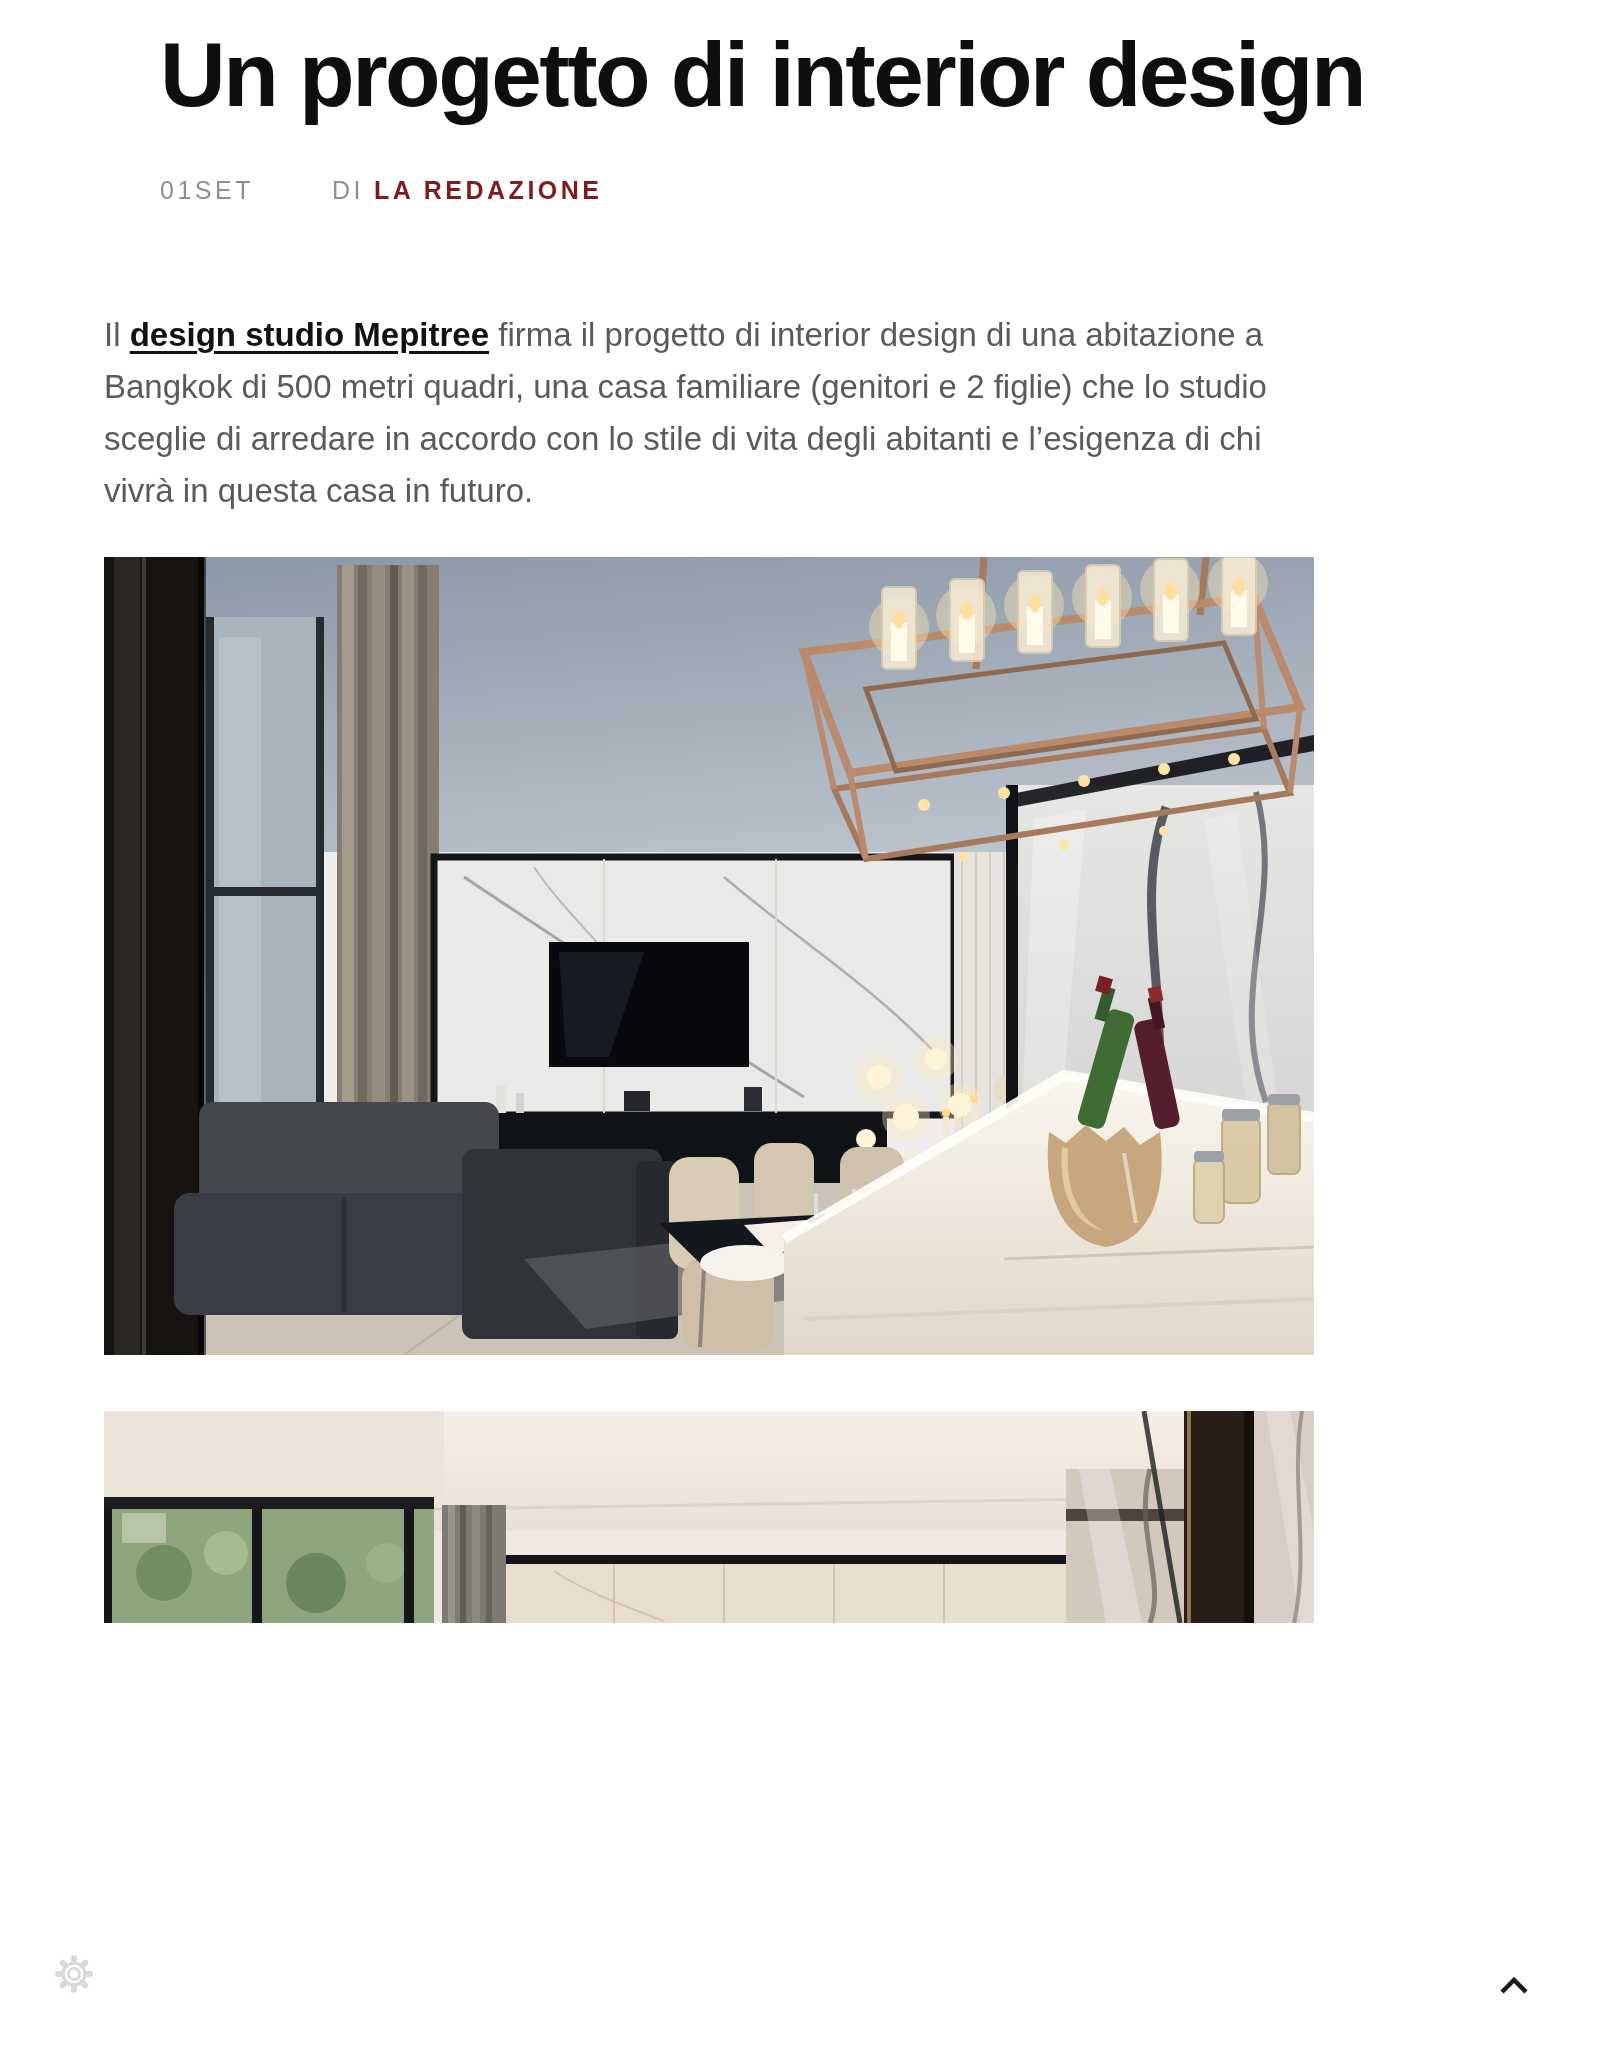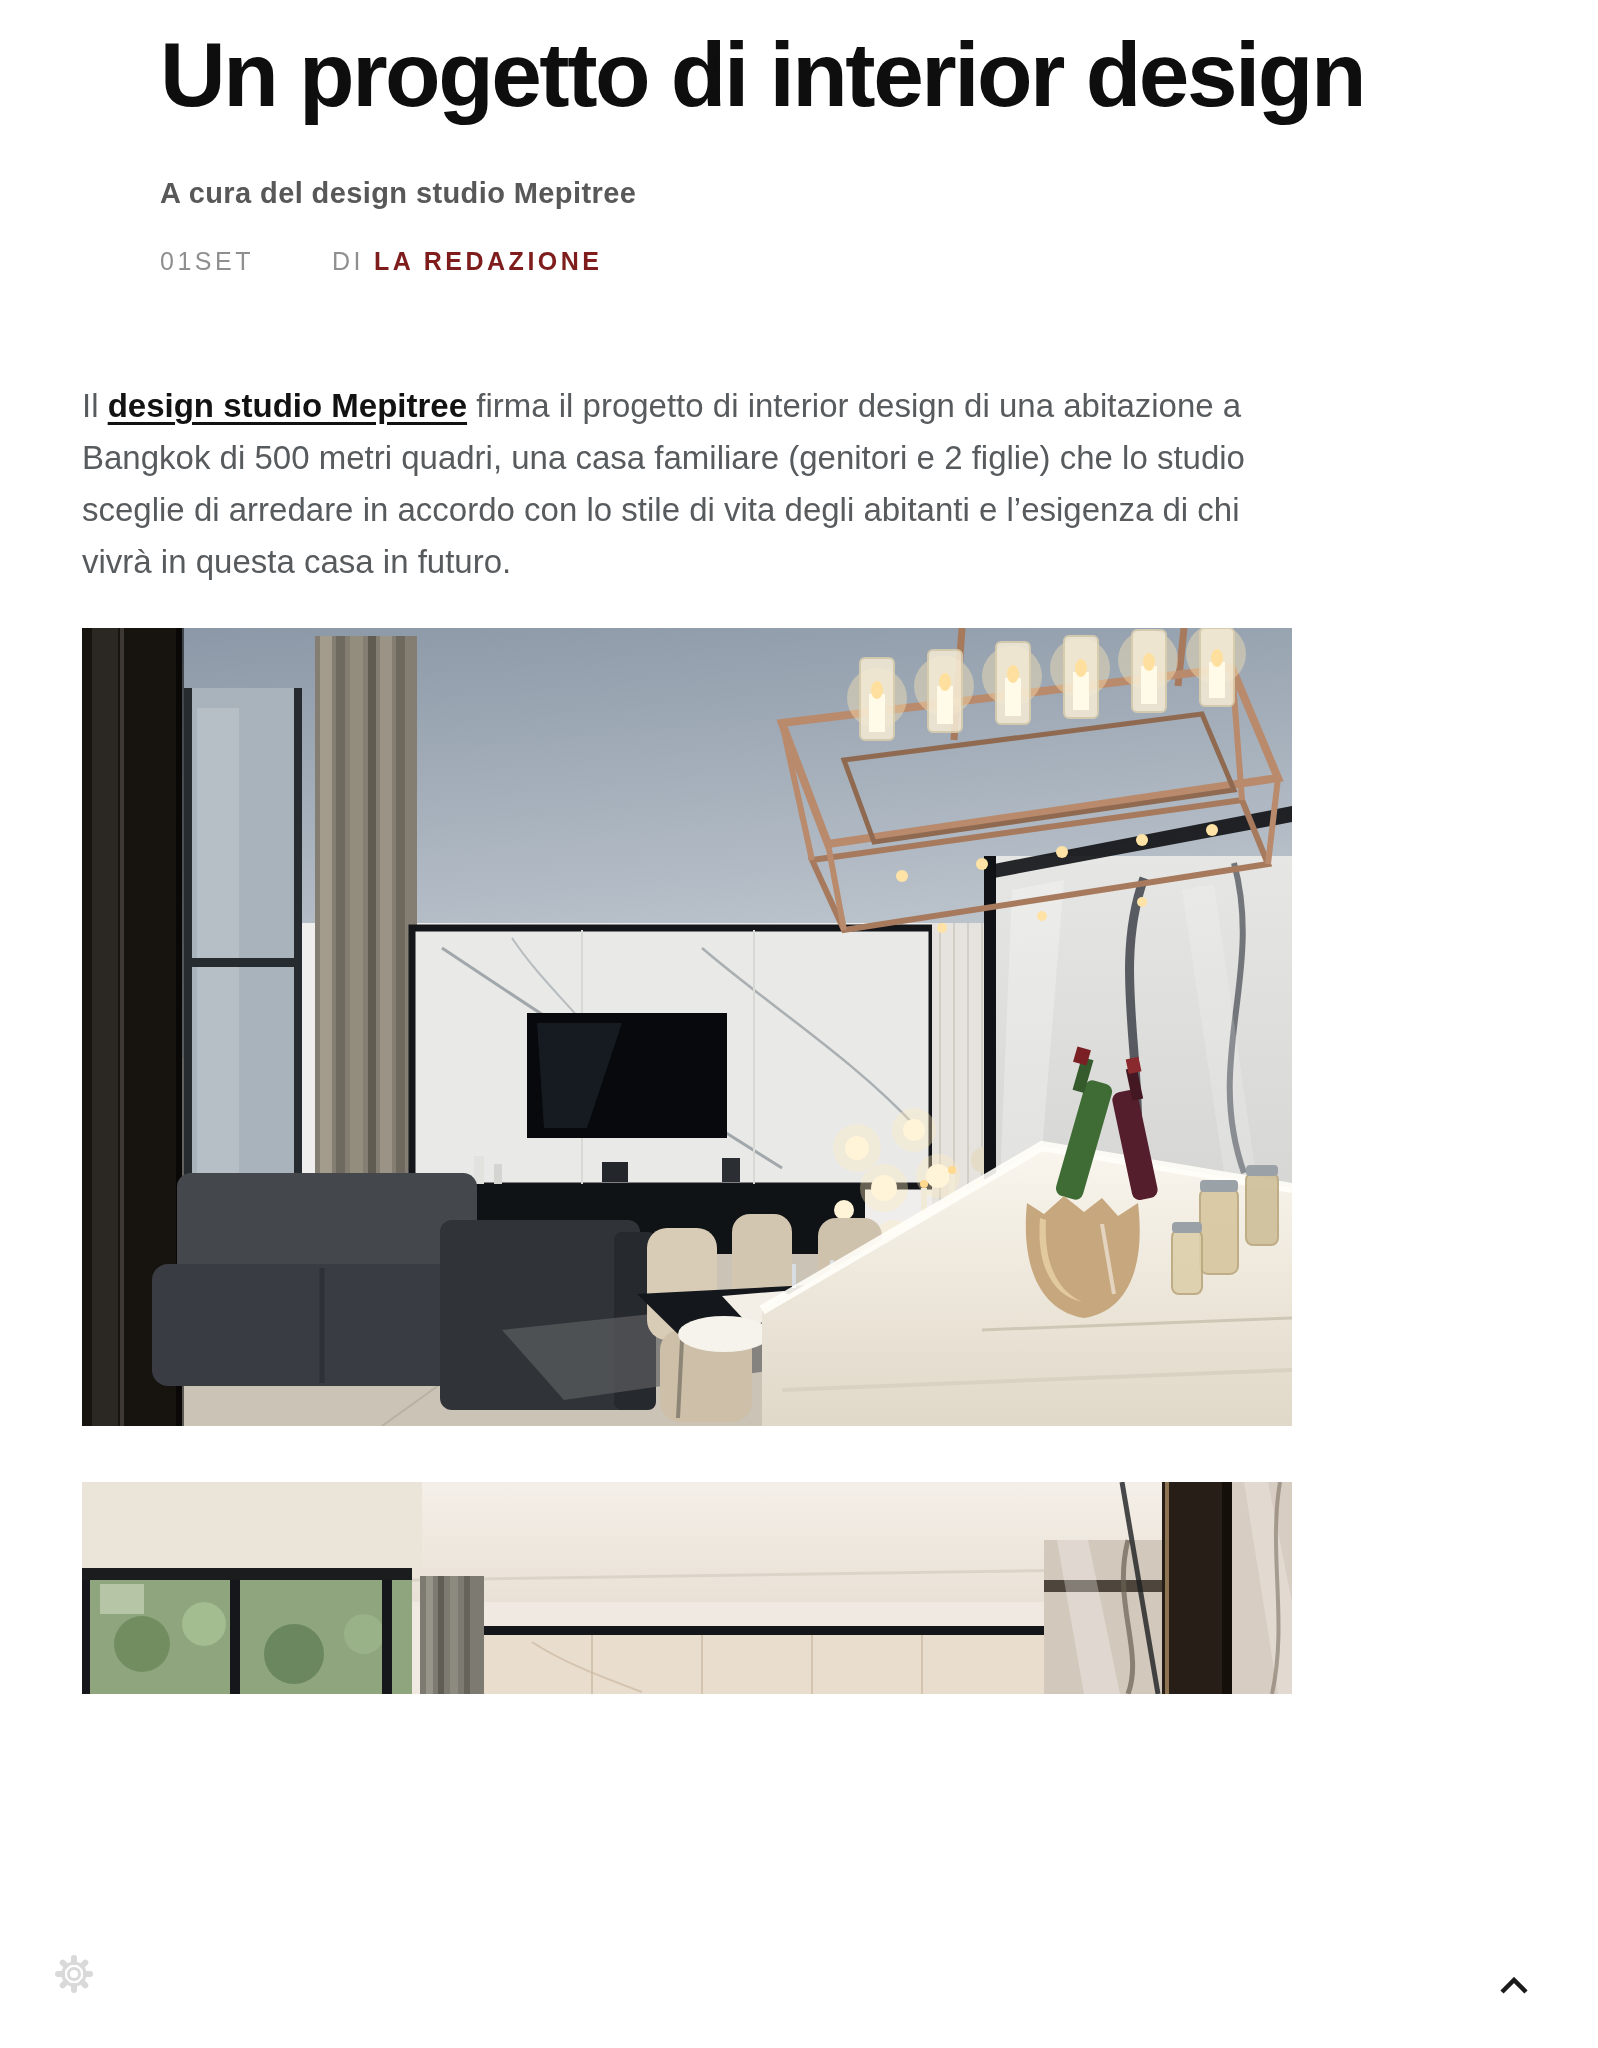--- a/index.html
+++ b/index.html
@@ -18,21 +18,21 @@
     margin:38px 0 0 0;color:#585858;font-weight:700;
     font-size:29px;letter-spacing:.4px;
   }
   .article-meta{
     margin-top:37px;font-size:25px;letter-spacing:3.5px;
     color:#8f8f8f;display:flex;align-items:baseline;
   }
   .article-meta .meta-date{margin-right:30px;}
   .article-meta .meta-by{margin-right:10px;margin-left:48px;}
   .article-meta .meta-author{color:#7f1d1d;font-weight:600;text-decoration:none;}
-  .article-body{padding-left:82px;margin-top:104px;}
+  .article-body{padding-left:104px;margin-top:104px;}
   .article-body p{
     width:1218px;margin:0 0 28px 0;
     font-size:33px;line-height:52px;color:#575b5e;font-weight:400;
   }
   .inline-link{
     color:#121212;font-weight:700;text-decoration:underline;
     text-decoration-thickness:3px;text-underline-offset:5px;
   }
   .photo{
     width:1210px;position:relative;overflow:hidden;margin:0;
@@ -54,21 +54,20 @@
 </style>
 </head>
 <body>
 
 <div class="page">
 
   <header class="article-header">
     <h1 class="article-title">
       <span class="tline">Un progetto di interior design</span>
     </h1>
-    <h2 class="article-subtitle">A cura del design studio Mepitree</h2>
     <div class="article-meta">
       <span class="meta-date">01SET</span>
       <span class="meta-by">DI</span>
       <a class="meta-author" href="#">LA REDAZIONE</a>
     </div>
   </header>
 
   <main class="article-body">
 
     <p><span>Il </span><a class="inline-link" href="#">design studio Mepitree</a><span> firma il progetto di interior design di una abitazione a Bangkok di 500 metri quadri, una casa familiare (genitori e 2 figlie) che lo studio sceglie di arredare in accordo con lo stile di vita degli abitanti e l’esigenza di chi vivrà in questa casa in futuro.</span></p>

